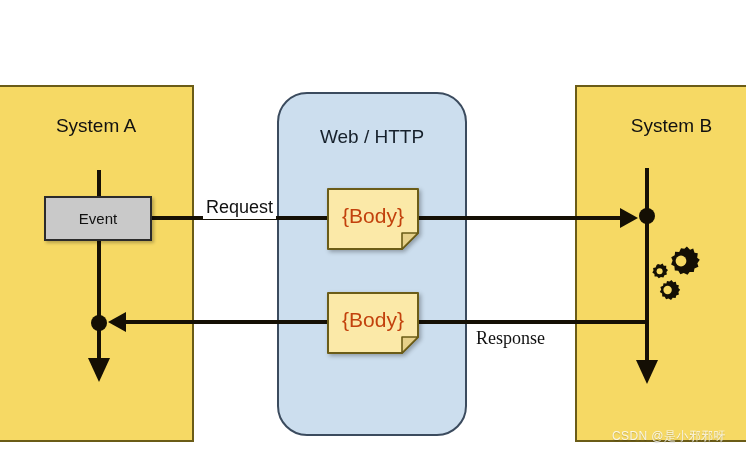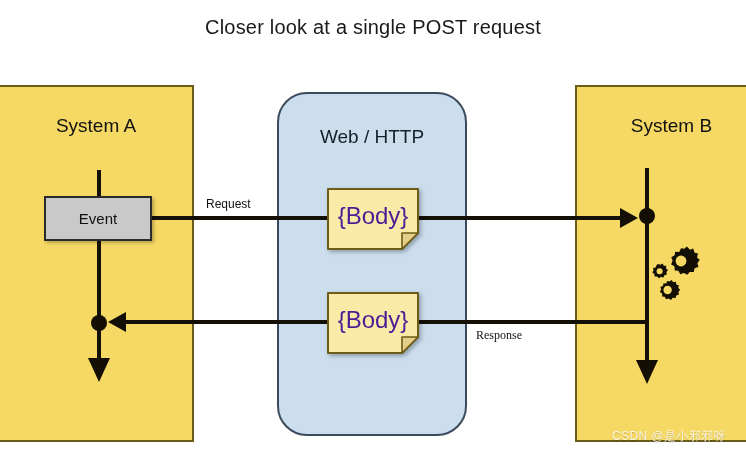--- a/index.html
+++ b/index.html
@@ -54,41 +54,41 @@
 
   
   .body-note{
     position:absolute;width:92px;height:62px;z-index:6;
     filter:drop-shadow(2px 2px 2px rgba(0,0,0,.3));
   }
   .body-note svg{position:absolute;left:0;top:0;width:92px;height:62px;}
   .body-note .bn-text{
     position:absolute;left:0;top:0;width:92px;height:56px;
     display:flex;align-items:center;justify-content:center;
-    font-size:24px;color:#4c1d95;
+    font-size:21px;color:#c2410c;
   }
   #body-note-req{left:327px;top:188px;}
   #body-note-res{left:327px;top:292px;}
 
   
   .hline{position:absolute;height:4px;background:#151005;z-index:4;}
   .vline{position:absolute;width:4px;background:#151005;z-index:4;}
   .dot{position:absolute;width:16px;height:16px;border-radius:50%;
        background:#140f04;z-index:7;}
   .arrow{position:absolute;width:0;height:0;z-index:7;}
   .arrow-down{border-left:11px solid transparent;border-right:11px solid transparent;
               border-top:24px solid #140f04;}
   .arrow-left{border-top:10px solid transparent;border-bottom:10px solid transparent;
               border-right:18px solid #140f04;}
   .arrow-right{border-top:10px solid transparent;border-bottom:10px solid transparent;
                border-left:18px solid #140f04;}
 
   
   .edge-label{
-    position:absolute;font-size:12px;color:#111;background:#ffffff;
+    position:absolute;font-size:18px;color:#111;background:#ffffff;
     padding:1px 3px;z-index:8;white-space:nowrap;
   }
   #label-request{left:203px;top:196px;}
   #label-response{left:473px;top:327px;font-family:Liberation Serif, serif;}
 
   
   #gears{position:absolute;left:645px;top:245px;width:62px;height:62px;z-index:7;}
 
   
   #watermark{
@@ -96,21 +96,20 @@
     font-size:12px;color:rgba(255,255,255,.82);
     white-space:nowrap;letter-spacing:.4px;
     text-shadow:0 1px 1px rgba(0,0,0,.18);
   }
 </style>
 </head>
 <body>
 
 <div id="stage">
 
-  <div class="title">Closer look at a single POST request</div>
 
   <div class="panel" id="panel-web">
     <div class="panel-label">Web / HTTP</div>
   </div>
 
   <div class="panel" id="panel-a">
     <div class="panel-label">System A</div>
   </div>
 
   <div class="panel" id="panel-b">

